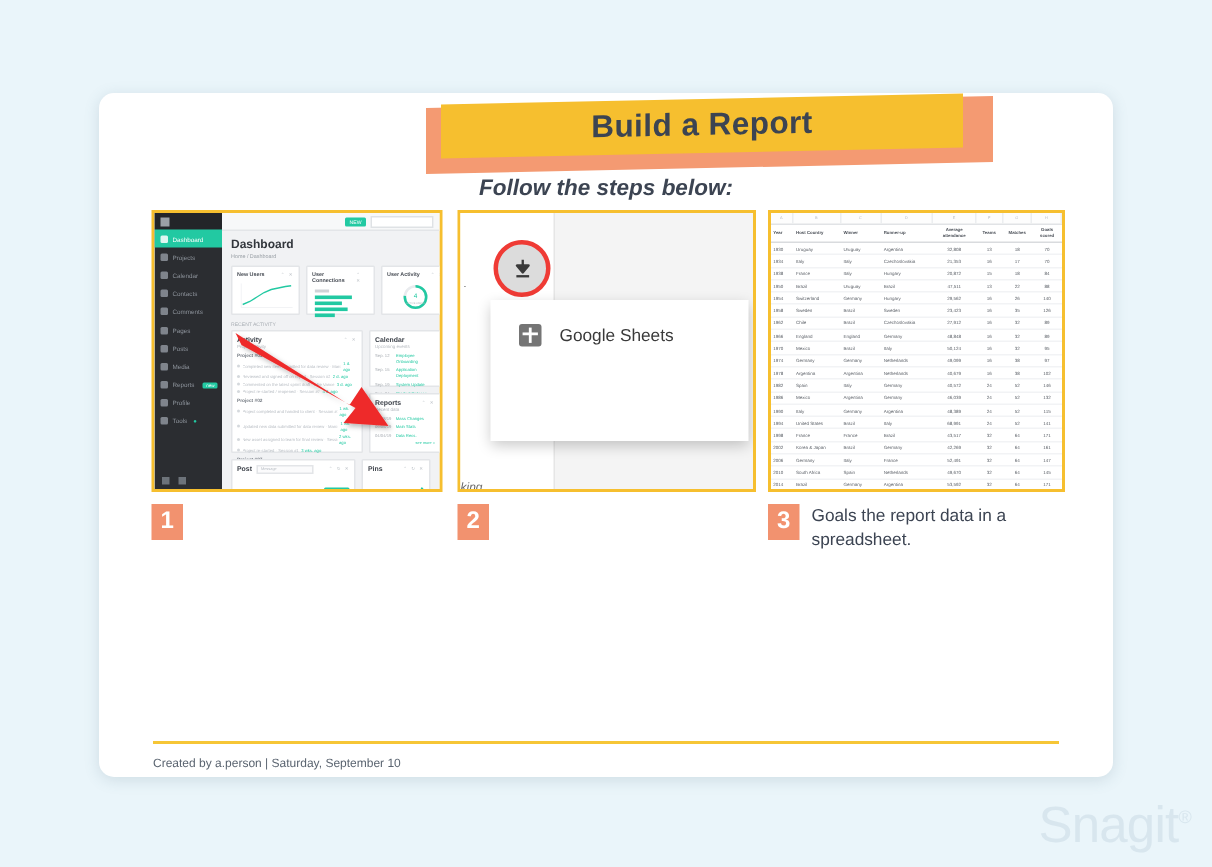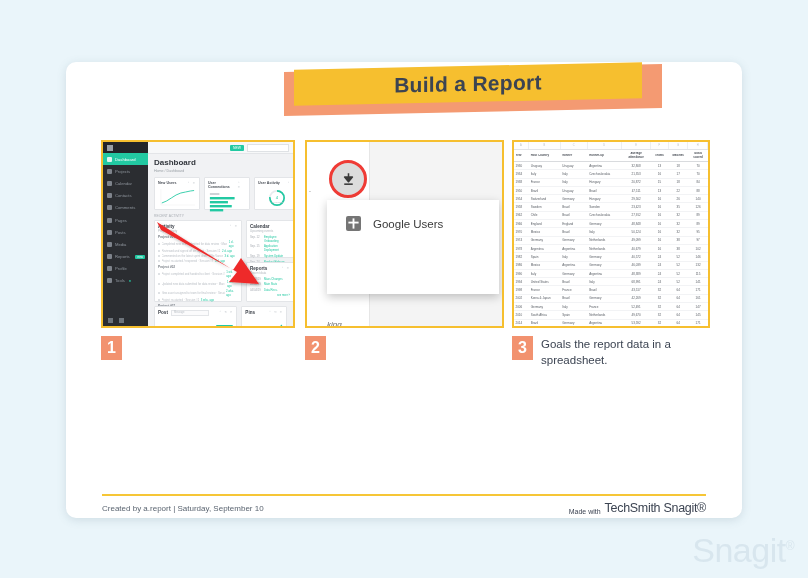--- a/index.html
+++ b/index.html
@@ -136,21 +136,21 @@
               padding-left:2px;display:flex;align-items:center;}
   .post-btn{margin-left:auto;background:#22c9a2;color:#fff;font-size:2.8px;padding:1px 5px;border-radius:1px;}
 
   
   #arrow{position:absolute;left:52px;top:78px;width:110px;height:70px;pointer-events:none;}
 
   
   #dl-canvas{position:absolute;inset:0;background:#f4f4f4;}
   #dl-panel{position:absolute;left:-8px;top:0;width:70px;bottom:0;background:#fff;border-right:1px solid #e6e6e6;}
   #dl-ghost1{position:absolute;left:2px;top:44px;font-size:7px;color:#545454;}
-  #dl-ghost2{position:absolute;left:20px;top:178px;font-size:8px;color:#6b6b6b;font-style:italic;}
+  #dl-ghost2{position:absolute;left:0;top:178px;font-size:8px;color:#6b6b6b;font-style:italic;}
   #dl-btn{
     position:absolute;left:22px;top:18px;width:38px;height:38px;border-radius:50%;
     background:#dcdcdc;border:3px solid #ef3b35;box-sizing:border-box;
     display:flex;align-items:center;justify-content:center;
   }
   #dl-menu{
     position:absolute;left:20px;top:58px;width:172px;height:94px;background:#fff;
     box-shadow:0 3px 9px rgba(0,0,0,.22);
   }
   .dl-item{height:47px;display:flex;align-items:center;gap:12px;padding-left:19px;}
@@ -172,20 +172,21 @@
 </head>
 <body>
 
 <div id="page-card">
 
   <div id="title-wrap">
     <div id="title-shadow"></div>
     <div id="title-band"></div>
     <div id="title-text">Build a Report</div>
   </div>
+  <div id="subtitle">Follow the steps below:</div>
 
   <div class="shot" id="shot-1">
     <div id="app">
 
       <div id="app-side">
         <div id="app-side-top">
           <span class="s-logo"></span>
         </div>
         <div id="sidebar-items">
             <div class="side-item active">
@@ -472,21 +473,21 @@
 
       <div id="dl-menu">
         <div class="dl-item">
           <span class="dl-ico">
             <svg width="13" height="13" viewBox="0 0 14 14">
               <rect x="0" y="0" width="14" height="14" fill="#757575"></rect>
               <rect x="6" y="1.5" width="2" height="11" fill="#fff"></rect>
               <rect x="1.5" y="5" width="11" height="2" fill="#fff"></rect>
             </svg>
           </span>
-          <span class="dl-label">Google Users</span>
+          <span class="dl-label">Google Sheets</span>
         </div>
       </div>
     </div>
   </div>
 
   <div class="shot" id="shot-3">
     <div id="sheet">
       <div id="sheet-colhead">
           <div style="width: 12%;">A</div>
           <div style="width: 26%;">B</div>
@@ -719,26 +720,22 @@
     <div class="step-num">2</div>
   </div>
   <div class="caption" id="cap-3">
     <div class="step-num">3</div>
     <div class="cap-text">Goals the report data in a spreadsheet.</div>
   </div>
 
   <div id="footer-rule"></div>
   <div id="footer">
     <div id="footer-left">
-      <span>Created by a.report</span>
+      <span>Created by a.person</span>
       <span>|</span>
       <span>Saturday, September 10</span>
     </div>
-    <div id="footer-right">
-      <span id="made-with">Made with</span>
-      <span id="snagit-brand">TechSmith Snagit®</span>
-    </div>
   </div>
 </div>
 
 <div id="watermark">
   <span>Snagit</span><sup>®</sup>
 </div>
 
 </body></html>

